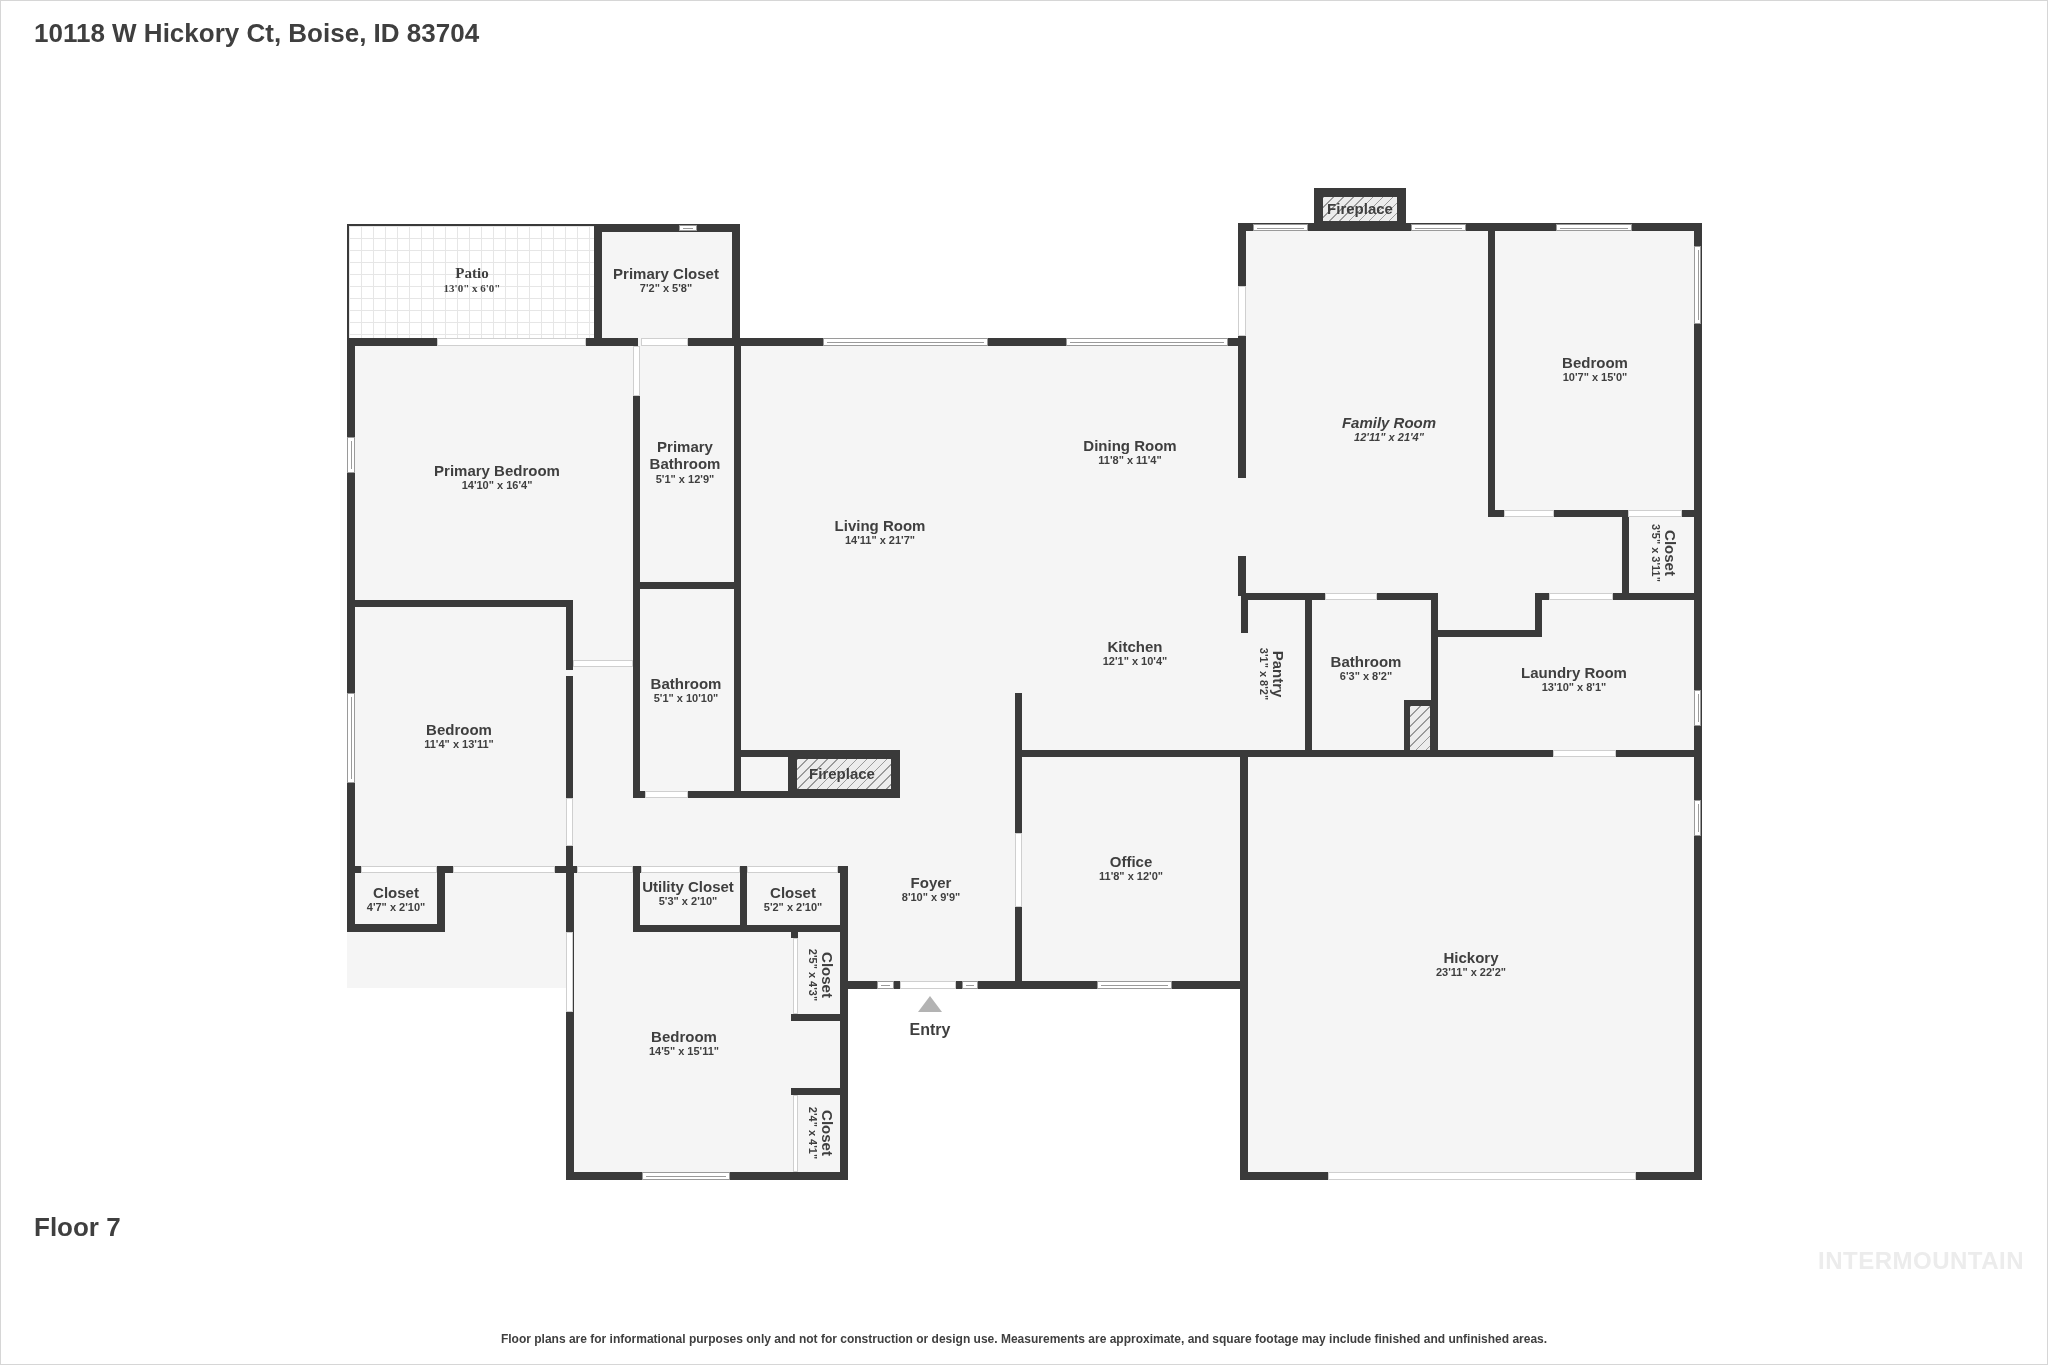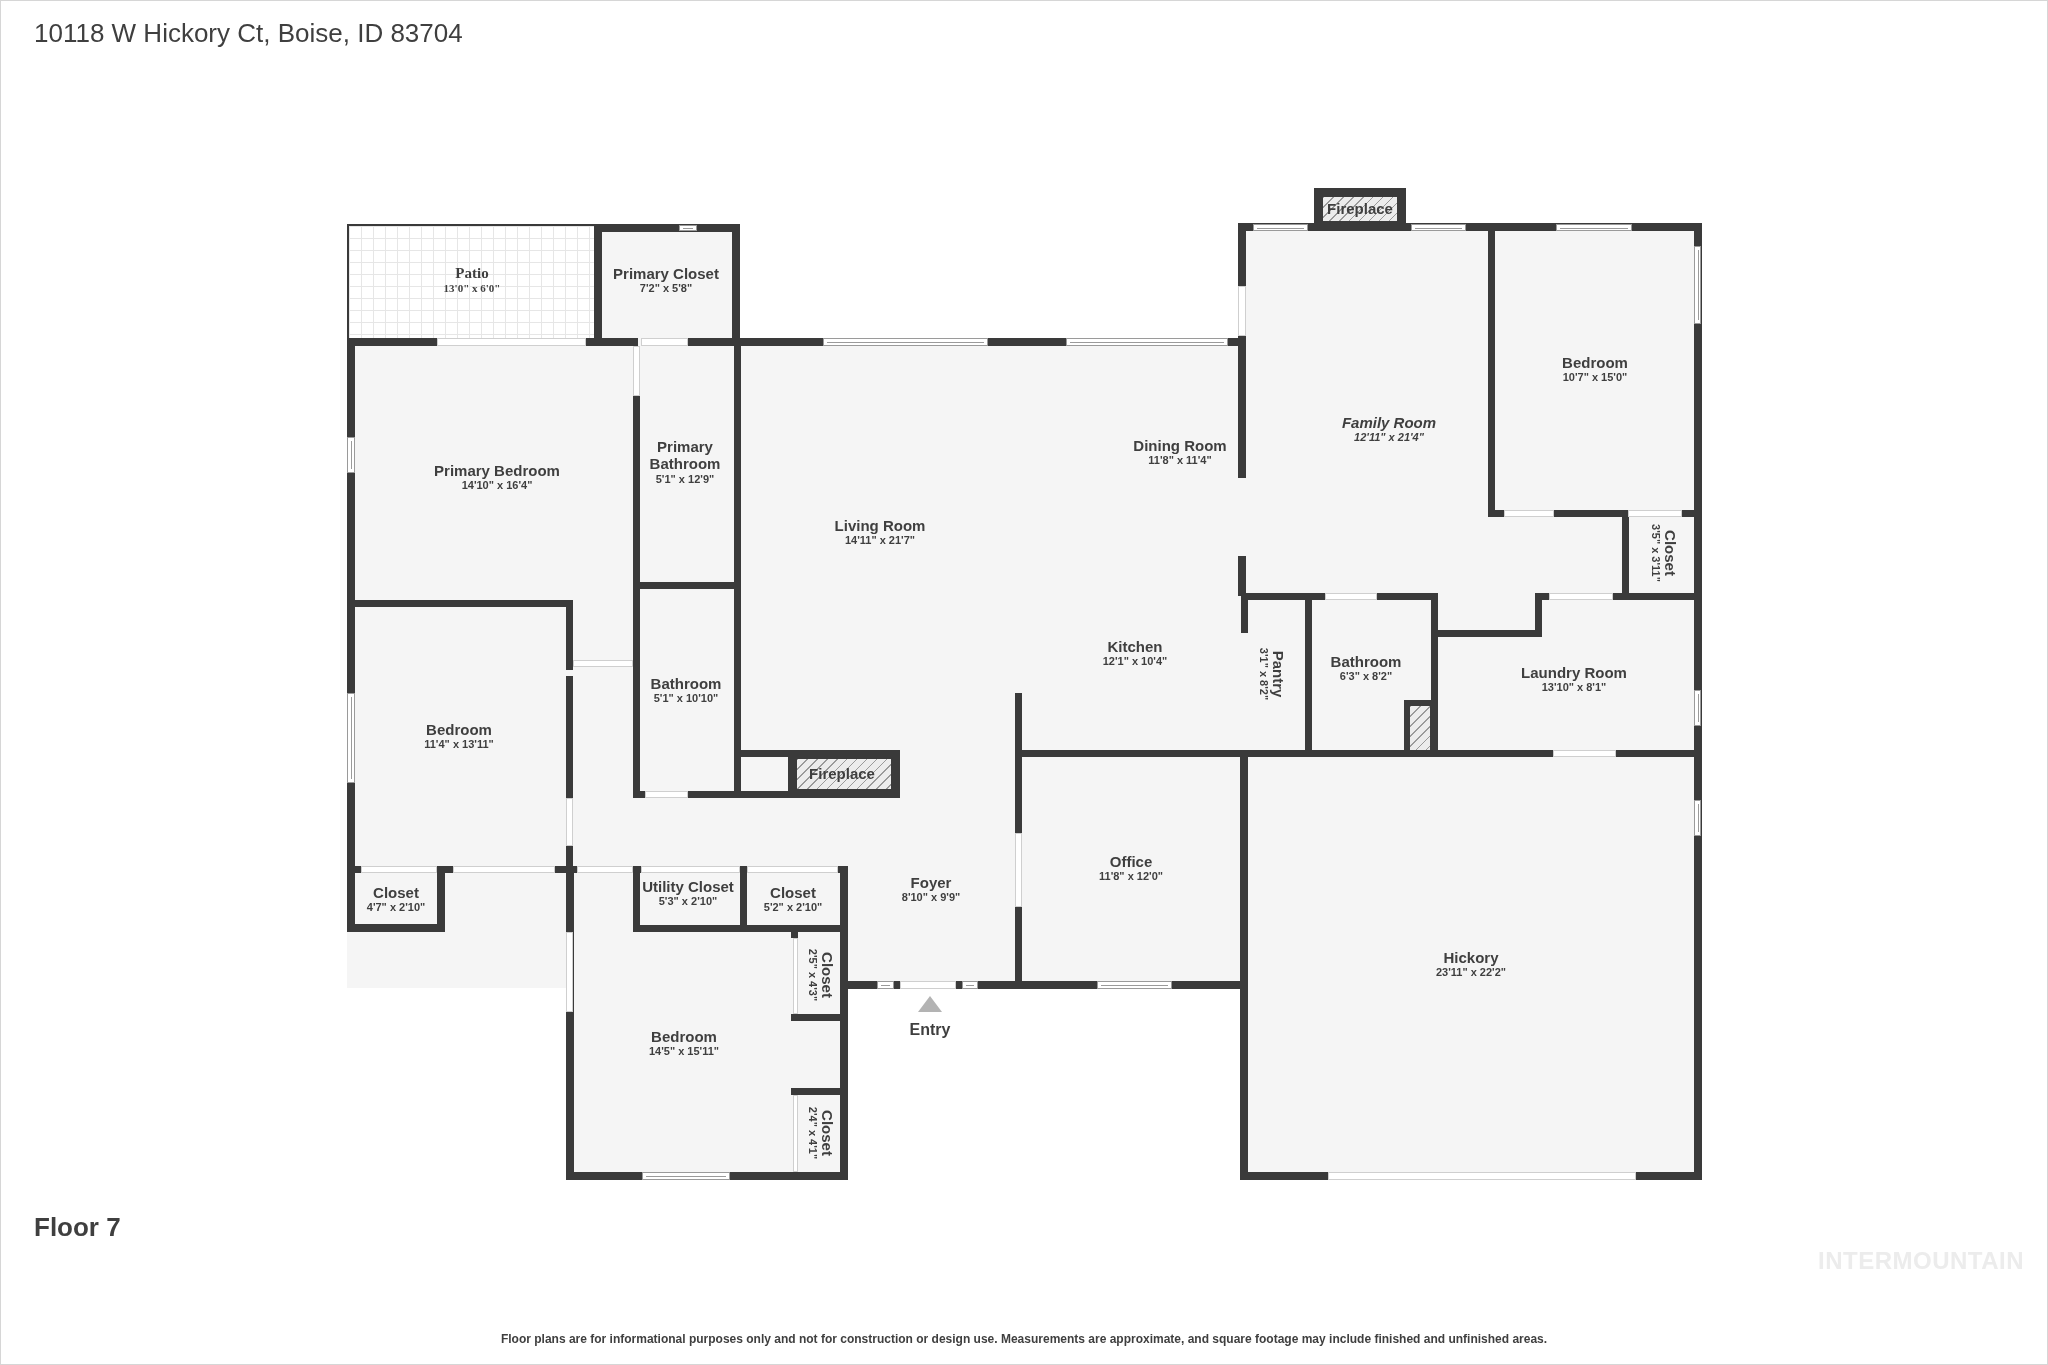--- a/index.html
+++ b/index.html
@@ -1,19 +1,19 @@
 <!DOCTYPE html>
 <html><head>
 <meta charset="utf-8">
 <style>
   html, body { margin:0; padding:0; background:#ffffff; }
   body { width:2048px; height:1365px; position:relative; overflow:hidden;
          font-family:"Liberation Sans", "DejaVu Sans", sans-serif; color:#3d3d3d; }
   .frame { position:absolute; left:0; top:0; width:2046px; height:1363px; border:1px solid #d6d6d6; }
-  .title { position:absolute; left:34px; top:18px; font-size:26px; font-weight:normal; color:#3f3f3f; }
+  .title { position:absolute; left:34px; top:18px; font-size:26px; font-weight:bold; color:#3f3f3f; }
   .floor-label { position:absolute; left:34px; top:1212px; font-size:26px; font-weight:bold; color:#3f3f3f; }
   .disclaimer { position:absolute; left:0; width:2048px; top:1332px; text-align:center; font-size:12px; font-weight:bold; color:#3f3f3f; }
   .watermark { position:absolute; left:1818px; top:1247px; font-size:24px; font-weight:bold; color:#ececec; letter-spacing:0.5px; }
 
   .plan { position:absolute; left:0; top:0; width:2048px; height:1365px; }
   .room { position:absolute; background:#f5f5f5; }
   .wall { position:absolute; background:#3a3a3a; }
   .opening { position:absolute; background:#ffffff; border:1px solid #cfcfcf; box-sizing:border-box; }
   .window { position:absolute; background:#ffffff; border:1px solid #9a9a9a; box-sizing:border-box; }
   .window::after { content:""; position:absolute; left:3px; right:3px; top:50%; height:0; border-top:1px solid #9a9a9a; }
@@ -206,21 +206,21 @@
   </div>
   <div class="label" style="left:685px;top:462px;">
     <span class="name">Primary</span>
     <span class="name">Bathroom</span>
     <span class="dim">5'1" x 12'9"</span>
   </div>
   <div class="label" style="left:880px;top:532px;">
     <span class="name">Living Room</span>
     <span class="dim">14'11" x 21'7"</span>
   </div>
-  <div class="label" style="left:1180px;top:452px;">
+  <div class="label" style="left:1130px;top:452px;">
     <span class="name">Dining Room</span>
     <span class="dim">11'8" x 11'4"</span>
   </div>
   <div class="label" style="left:1389px;top:429px;font-style:italic;">
     <span class="name">Family Room</span>
     <span class="dim">12'11" x 21'4"</span>
   </div>
   <div class="label" style="left:1595px;top:369px;">
     <span class="name">Bedroom</span>
     <span class="dim">10'7" x 15'0"</span>

